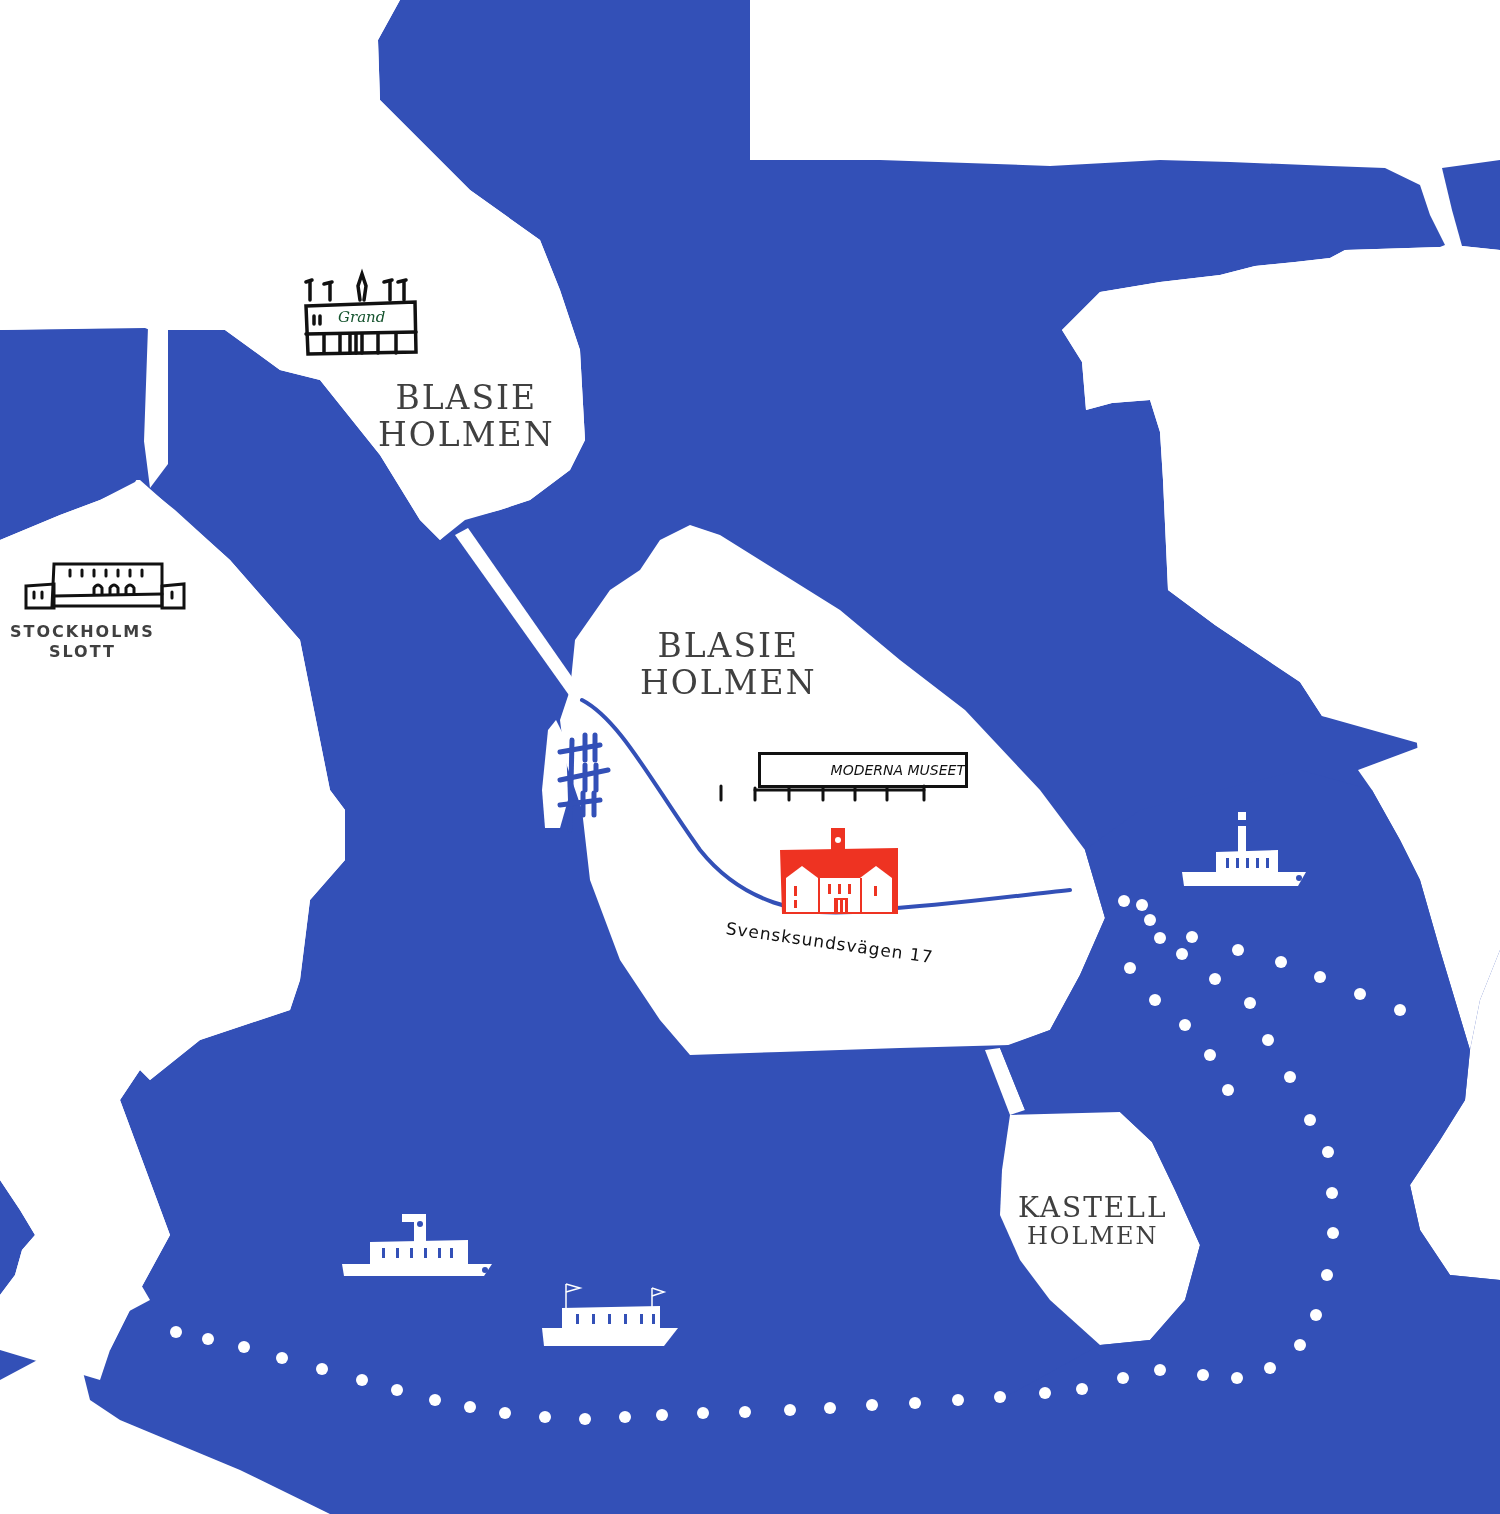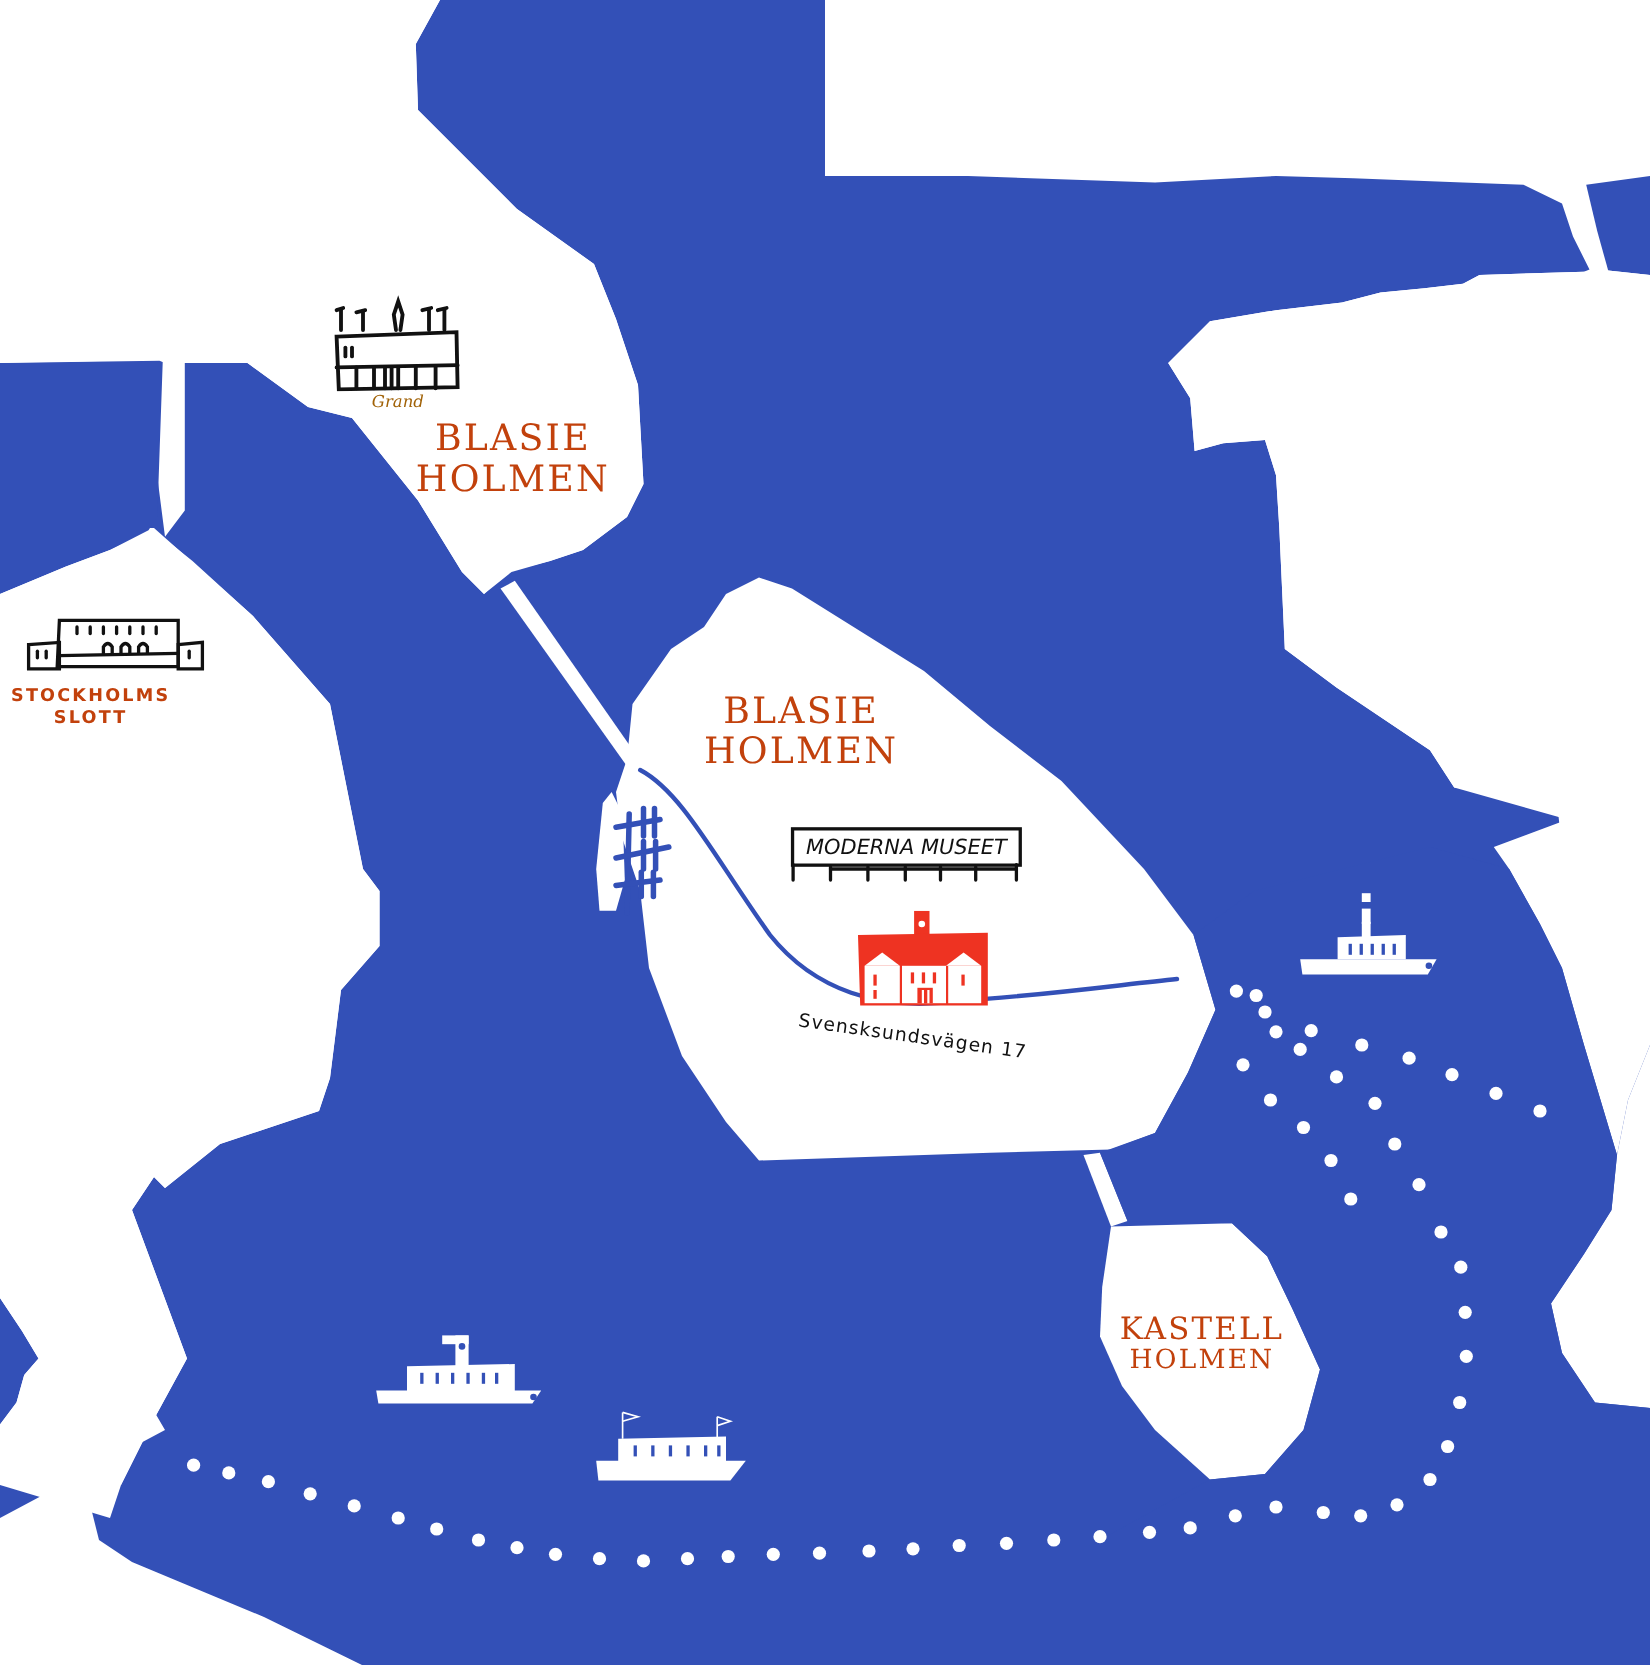--- a/index.html
+++ b/index.html
@@ -7,21 +7,21 @@
     position: relative;
     width: 1500px;
     height: 1514px;
     overflow: hidden;
     background: #ffffff;
   }
   #map svg.base { position: absolute; left: 0; top: 0; }
   .label {
     position: absolute;
     font-family: "DejaVu Serif", serif;
-    color: #c2410c;
+    color: #404040;
     text-align: center;
     line-height: 1.12;
     letter-spacing: 2px;
     white-space: nowrap;
   }
   .label span { display: block; }
   .lbl-lg { font-size: 33px; font-weight: normal; }
   .lbl-md { font-size: 28px; }
   .lbl-sm {
     font-family: "DejaVu Sans", sans-serif;
@@ -34,38 +34,37 @@
     position: absolute;
     font-family: "DejaVu Sans", sans-serif;
     font-size: 17px;
     color: #111;
     letter-spacing: 1px;
     transform-origin: left center;
   }
   .icon { position: absolute; }
   .mm-sign {
     position: absolute;
-    left: 719px; top: 752px;
+    left: 758px; top: 752px;
     width: 204px; height: 30px;
     border: 3px solid #111;
     font-family: "DejaVu Sans", sans-serif;
-    font-size: 19px;
+    font-size: 14px;
     line-height: 30px;
-    text-align: center;
+    text-align: right;
     color: #111;
     letter-spacing: 0px;
     font-style: italic;
   }
   .grand-text {
     position: absolute;
     font-family: "DejaVu Serif", serif;
     font-style: italic;
     font-size: 15px;
-    color: #a16207;
-    margin-top: 48px;
+    color: #14532d;
   }
 </style>
 </head>
 <body>
 
 <div id="map">
 
   <svg class="base" width="1500" height="1514" viewBox="0 0 1500 1514">
     <g fill="#3350B7">
 

